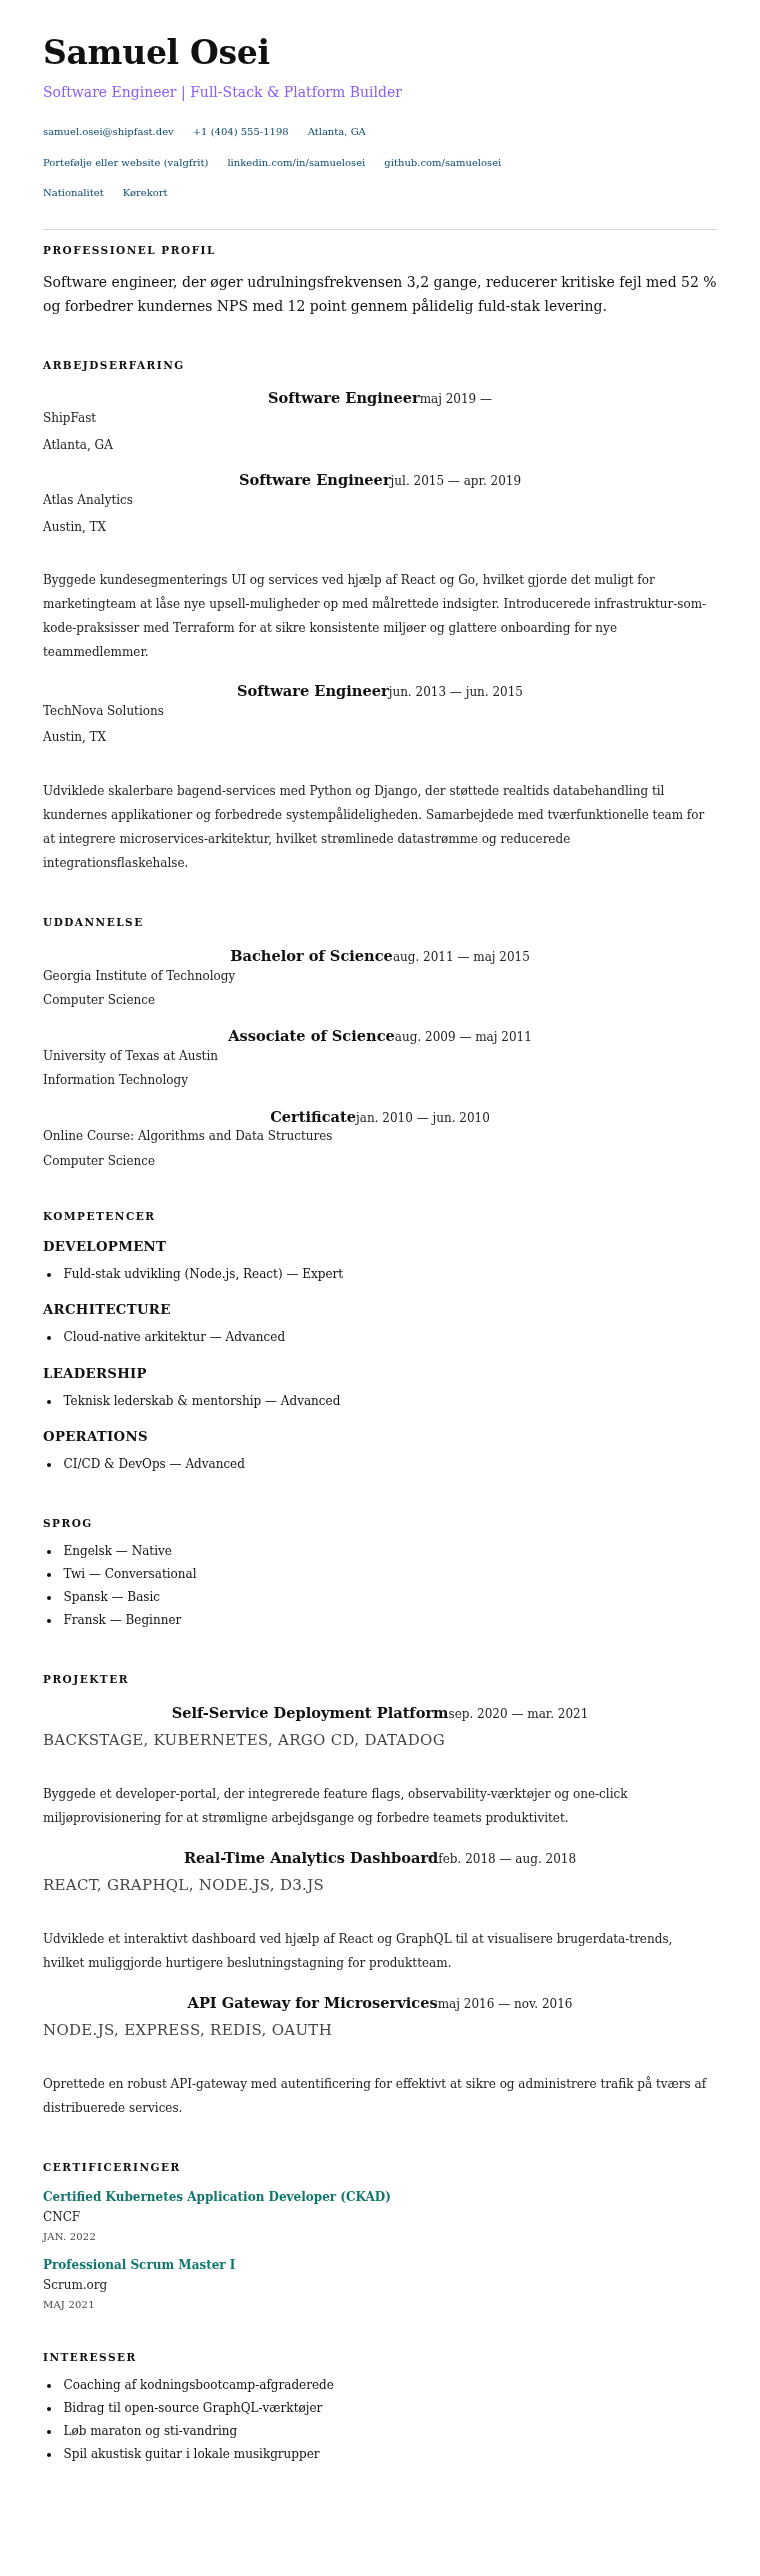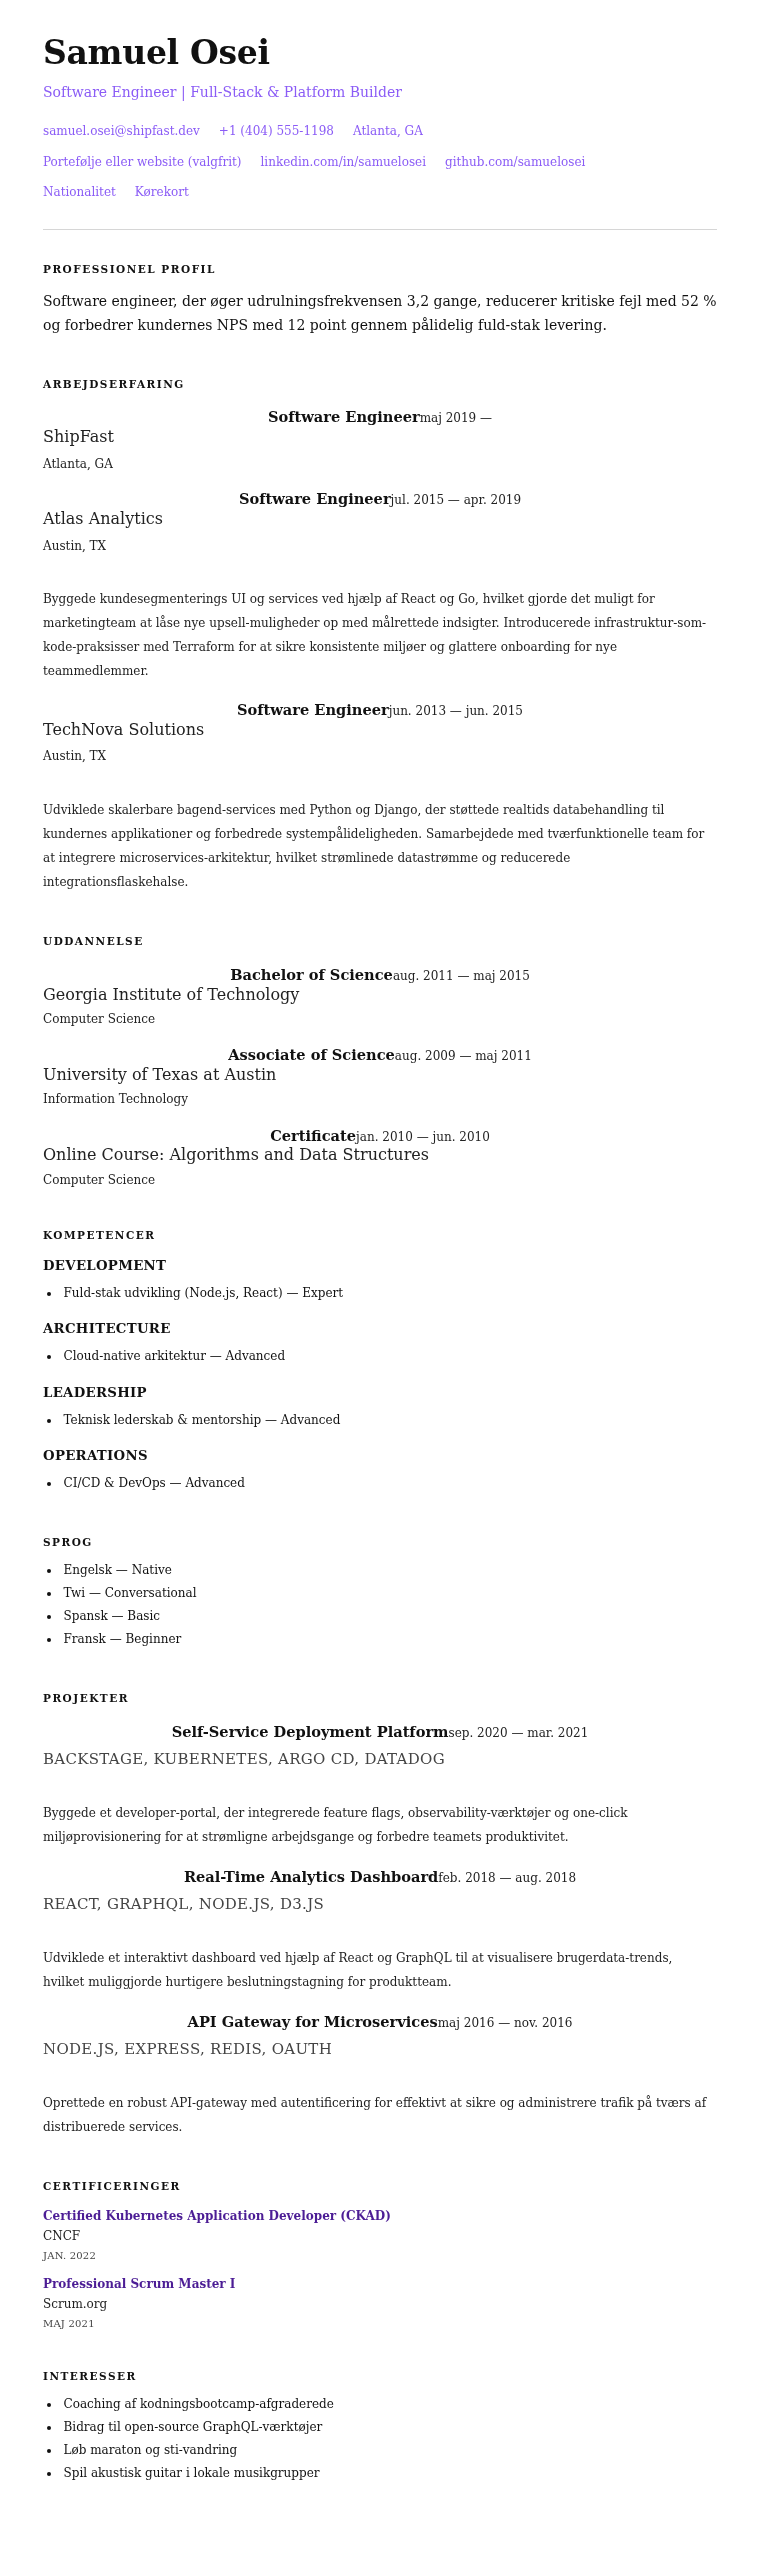--- a/index.html
+++ b/index.html
@@ -21,22 +21,22 @@
     margin: 0;
     letter-spacing: -0.3px;
   }
   .headline {
     font-size: 14px;
     color: #8b5cf6;
     margin-top: 11.4px;
     line-height: 1.3;
   }
   .contact-row {
-    font-size: 12px;
-    color: #8b5cf6;
+    font-size: 10px;
+    color: #0c4a6e;
     margin-top: 11.4px;
     line-height: 19px;
     display: flex;
     flex-wrap: wrap;
     gap: 0 19px;
   }
   .contact-row + .contact-row { margin-top: 11.4px; }
   .divider {
     height: 1.3px;
     background: #d6d6d6;
@@ -45,21 +45,21 @@
   }
   .section-title {
     font-size: 10.5px;
     font-weight: bold;
     letter-spacing: 1.5px;
     text-transform: uppercase;
     color: #111;
     margin: 0;
   }
   .section { margin-top: 41px; }
-  .section.first-section { margin-top: 33px; }
+  .section.first-section { margin-top: 14px; }
   .summary {
     font-size: 14px;
     line-height: 24px;
     margin-top: 14px;
     color: #111;
   }
   .entry { margin-top: 18px; }
   .entry-head {
     display: flex;
     justify-content: center;
@@ -68,21 +68,21 @@
   .entry-title {
     font-size: 14.6px;
     font-weight: bold;
     color: #111;
   }
   .entry-date {
     font-size: 12px;
     color: #222;
   }
   .entry-org {
-    font-size: 16px;
+    font-size: 12px;
     color: #222;
     margin-top: 3.8px;
     line-height: 16.5px;
   }
   .entry-loc {
     font-size: 12px;
     color: #222;
     margin-top: 10px;
     line-height: 16.5px;
   }
@@ -118,21 +118,21 @@
     text-transform: uppercase;
   }
   .proj-desc {
     font-size: 12px;
     line-height: 24px;
     color: #222;
     margin-top: 33px;
   }
   .proj { margin-top: 19px; }
   .cert { margin-top: 16.5px; }
-  .cert-title { font-size: 12px; font-weight: bold; color: #4c1d95; }
+  .cert-title { font-size: 12px; font-weight: bold; color: #0f766e; }
   .cert-issuer { font-size: 12px; color: #222; margin-top: 6.3px; }
   .cert-date { font-size: 10px; color: #444; margin-top: 6.3px; text-transform: uppercase; letter-spacing: 0.2px; }
 </style>
 </head>
 <body>
 
 <div class="page">
 
   <header>
     <h1 class="name">Samuel Osei</h1>

